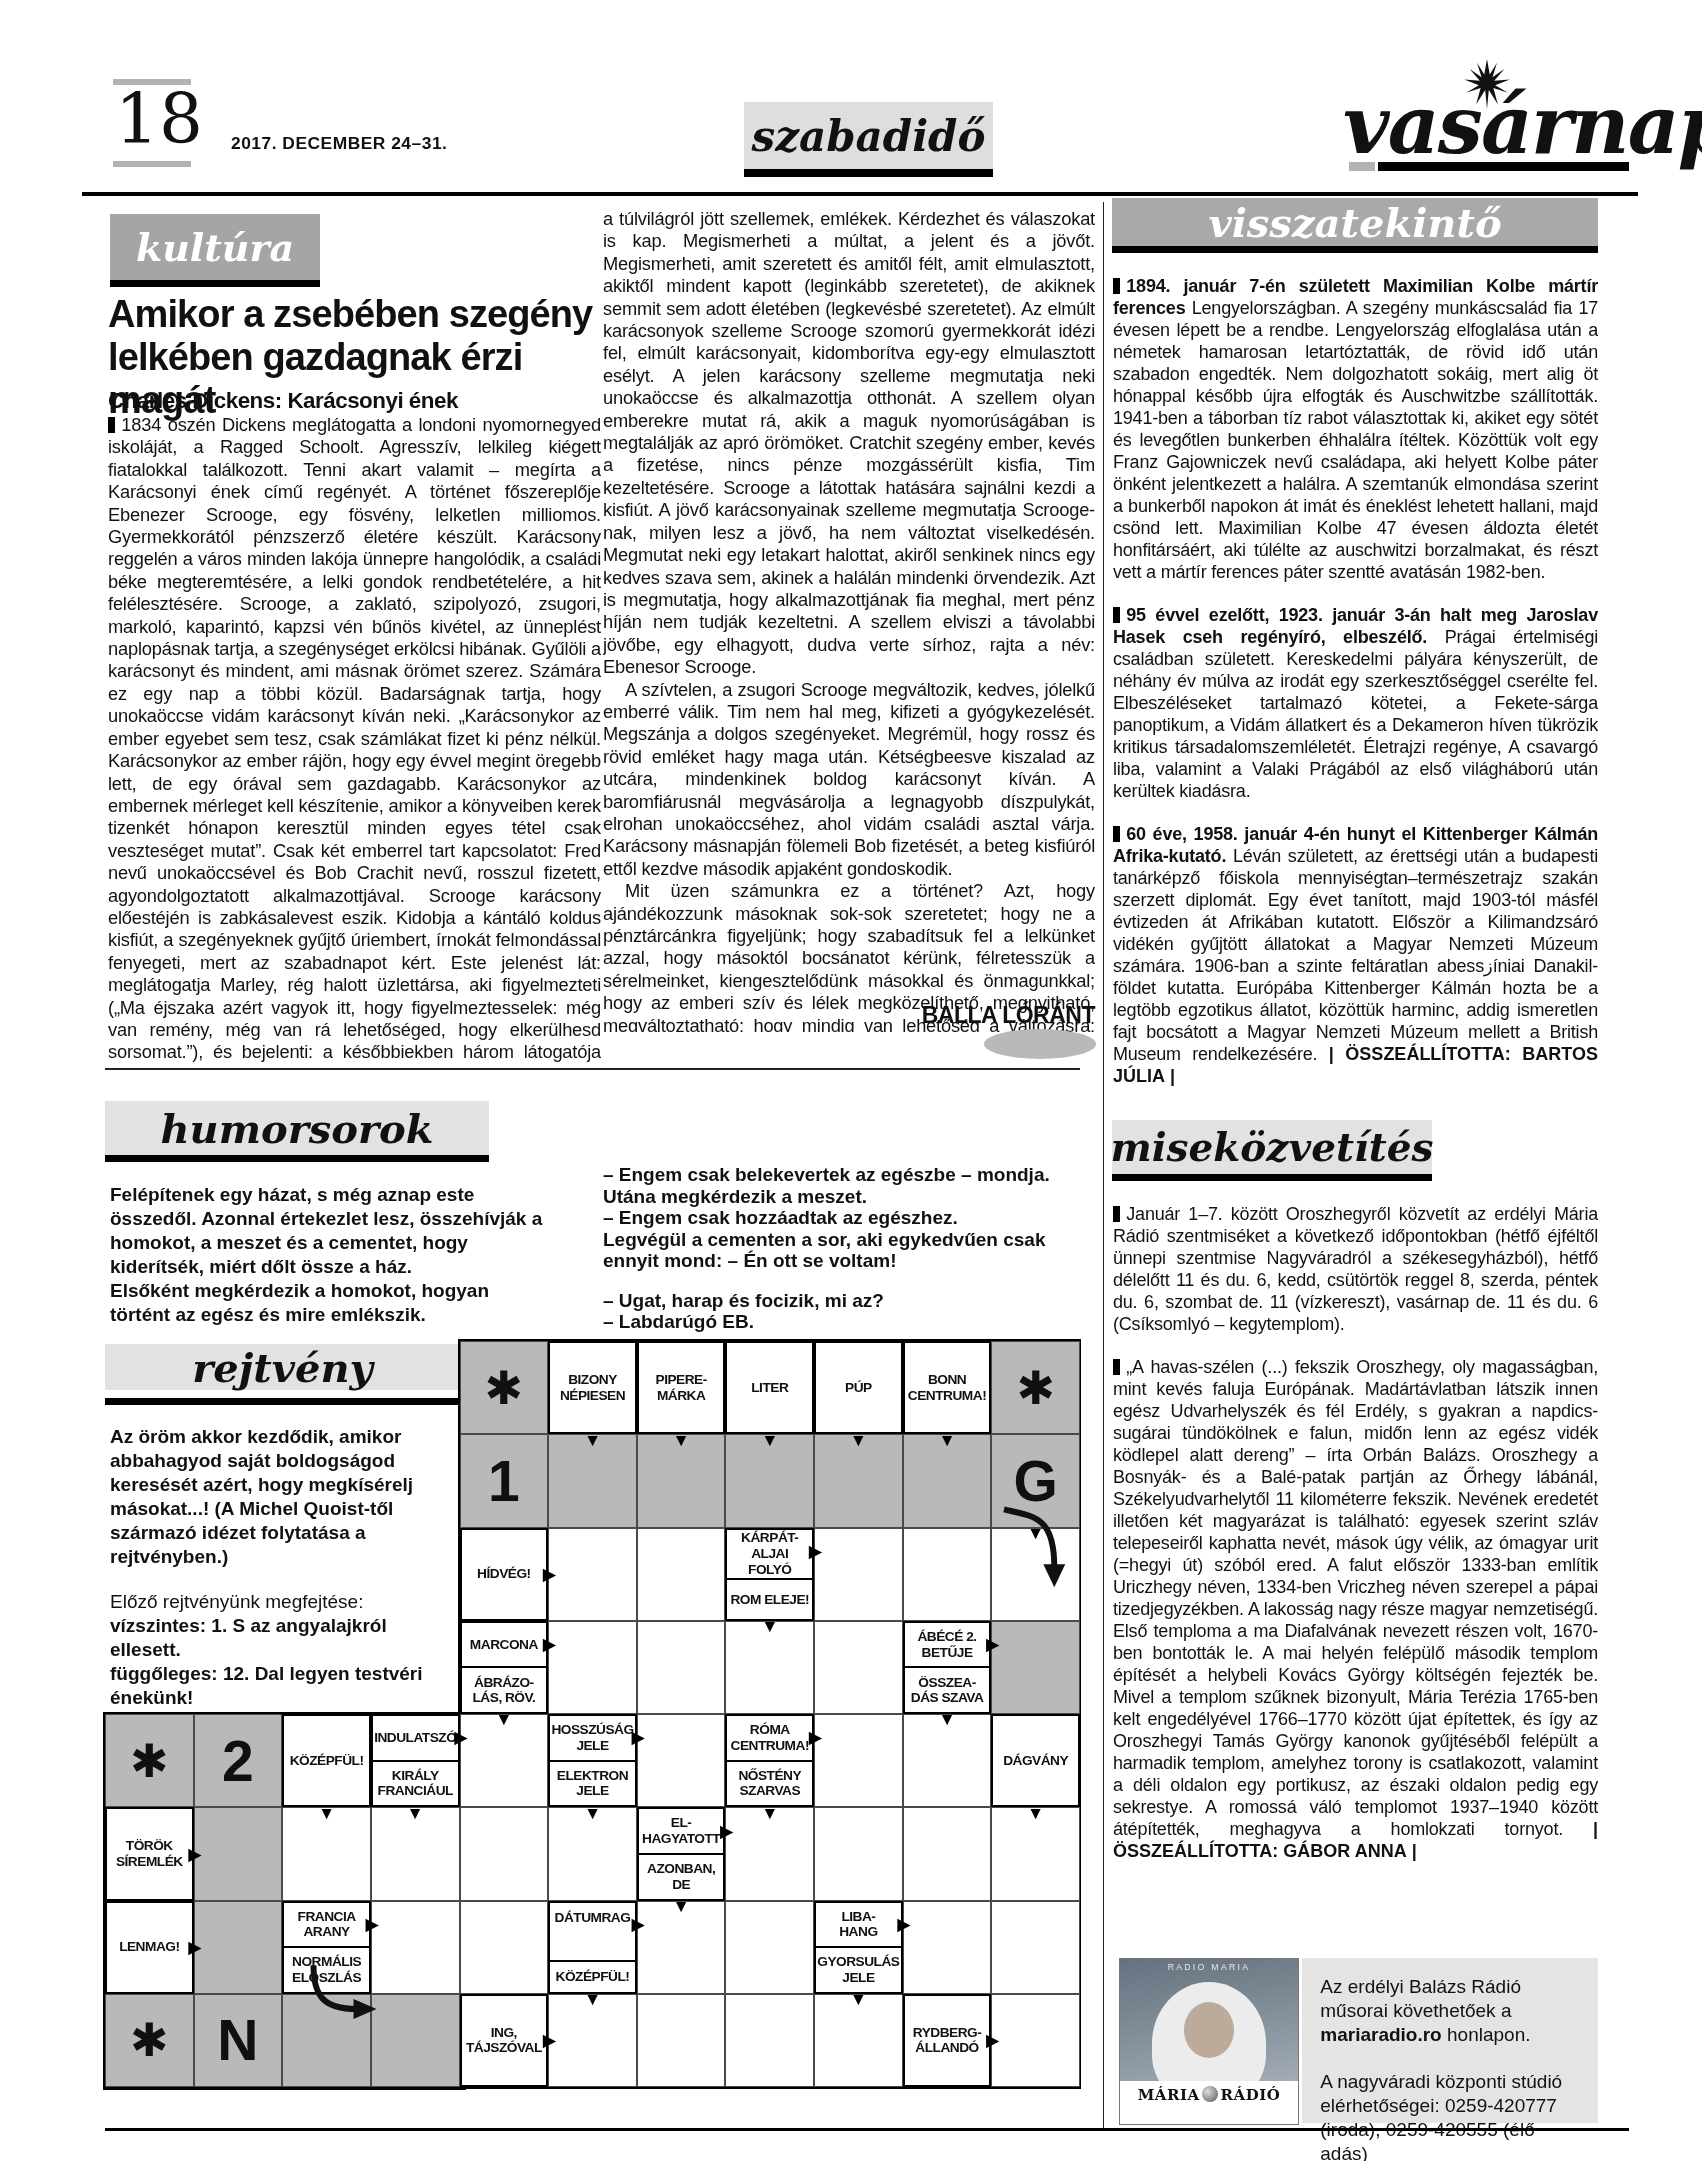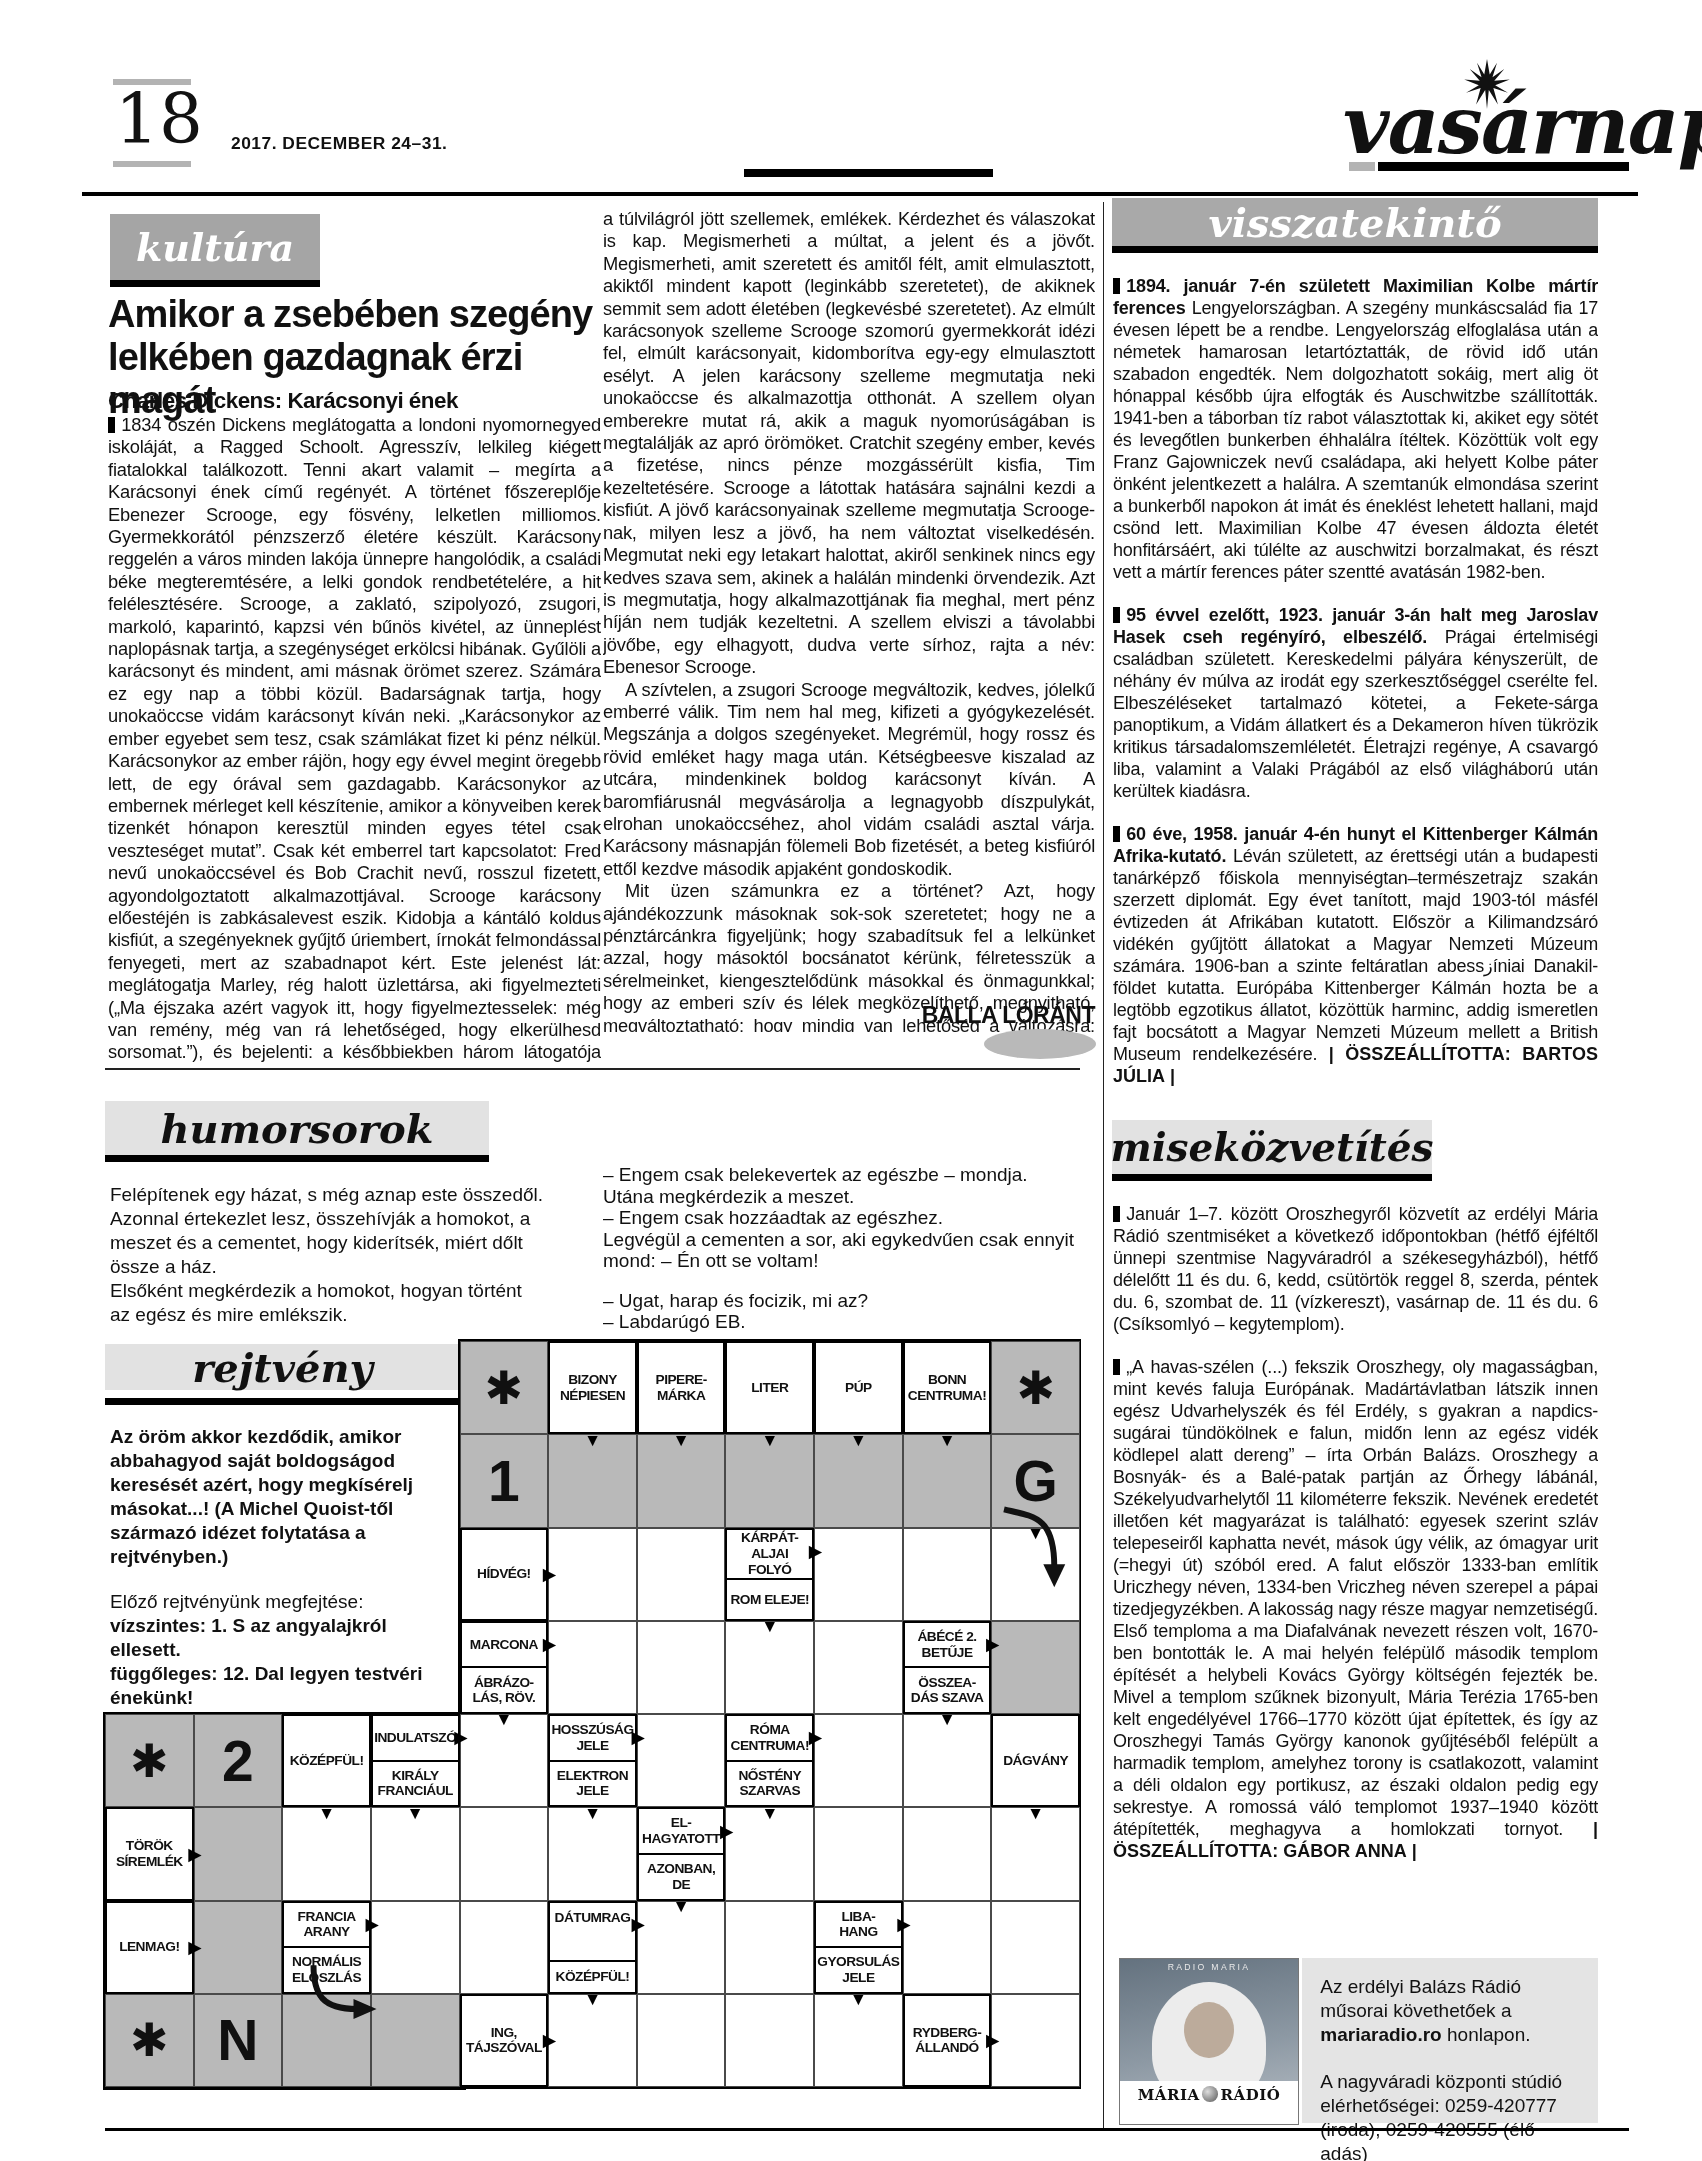--- a/index.html
+++ b/index.html
@@ -18,21 +18,21 @@
   .body-txt p{margin:0;}
   .body-txt p.ind{text-indent:22px;}
   .leadsq{display:inline-block;width:6.9px;height:16.5px;background:#000;margin-right:6.4px;vertical-align:-2.3px;}
   .headline{font-size:38px;line-height:43px;font-weight:bold;letter-spacing:-0.9px;}
   .subtitle{font-size:22.4px;font-weight:bold;letter-spacing:-0.5px;}
   .byline{font-weight:bold;font-size:23px;text-align:right;letter-spacing:-0.5px;}
   .credit{font-weight:bold;letter-spacing:0;}
   .item{margin-bottom:24px;}
   .rc .item{margin-bottom:21px;}
   .rc{font-size:18px;line-height:22px;}
-  .humor{font-size:19px;line-height:24px;}
+  .humor{font-size:19px;line-height:24px;font-weight:bold;}
   .humor p{margin:0;}
   
   #cwgrid{position:absolute;left:105px;top:1341px;width:975px;height:746px;display:grid;grid-template-columns:repeat(11,1fr);grid-template-rows:repeat(8,1fr);}
   .cw{position:relative;background:#fff;border:0.9px solid #4a4a4a;}
   .cw.star,.cw.sol,.cw.ag{background:#b9b9b9;}
   .cw.star,.cw.sol{display:flex;align-items:center;justify-content:center;}
   .stg{font-size:46px;color:#101010;}
   .slg{font-size:57px;font-weight:bold;color:#101010;}
   .cw.clue{border:2.3px solid #000;display:flex;align-items:center;justify-content:center;}
   .cw.clue2{border:2.3px solid #000;display:flex;flex-direction:column;}
@@ -58,20 +58,23 @@
 </head>
 <body>
 
 <div id="page">
 
   <div class="abs graybar" style="left:113px;top:79px;width:78px;height:6.4px;"></div>
   <div class="abs pagenum" style="left:115px;top:85px;">18</div>
   <div class="abs graybar" style="left:113px;top:161px;width:78px;height:6.4px;"></div>
   <div class="abs date" style="left:231px;top:133px;">2017. DECEMBER 24–31.</div>
 
+  <div class="abs secbox" style="left:744px;top:102px;width:249px;height:68px;background:#dedede;">
+    <span class="serifhead" style="font-size:42px;">szabadidő</span>
+  </div>
   <div class="abs bar" style="left:744px;top:169px;width:249px;height:7.8px;"></div>
 
   <svg class="abs" style="left:1464px;top:59px;" width="46" height="50" viewBox="0 0 100 110">
     <polygon fill="#111" points="50,0 56,34 72,8 62,40 88,22 66,48 100,45 68,58 96,74 64,64 74,100 54,68 50,110 46,68 26,100 36,64 4,74 32,58 0,45 34,48 12,22 38,40 28,8 44,34"></polygon>
   </svg>
   <div class="abs serifhead brand" style="left:1343px;top:85px;">vasárnap</div>
   <div class="abs graybar" style="left:1349px;top:162px;width:26px;height:9.2px;"></div>
   <div class="abs bar" style="left:1378px;top:162px;width:251px;height:9.2px;"></div>
 
   <div class="abs bar" style="left:82px;top:192px;width:1556px;height:4.1px;"></div>

